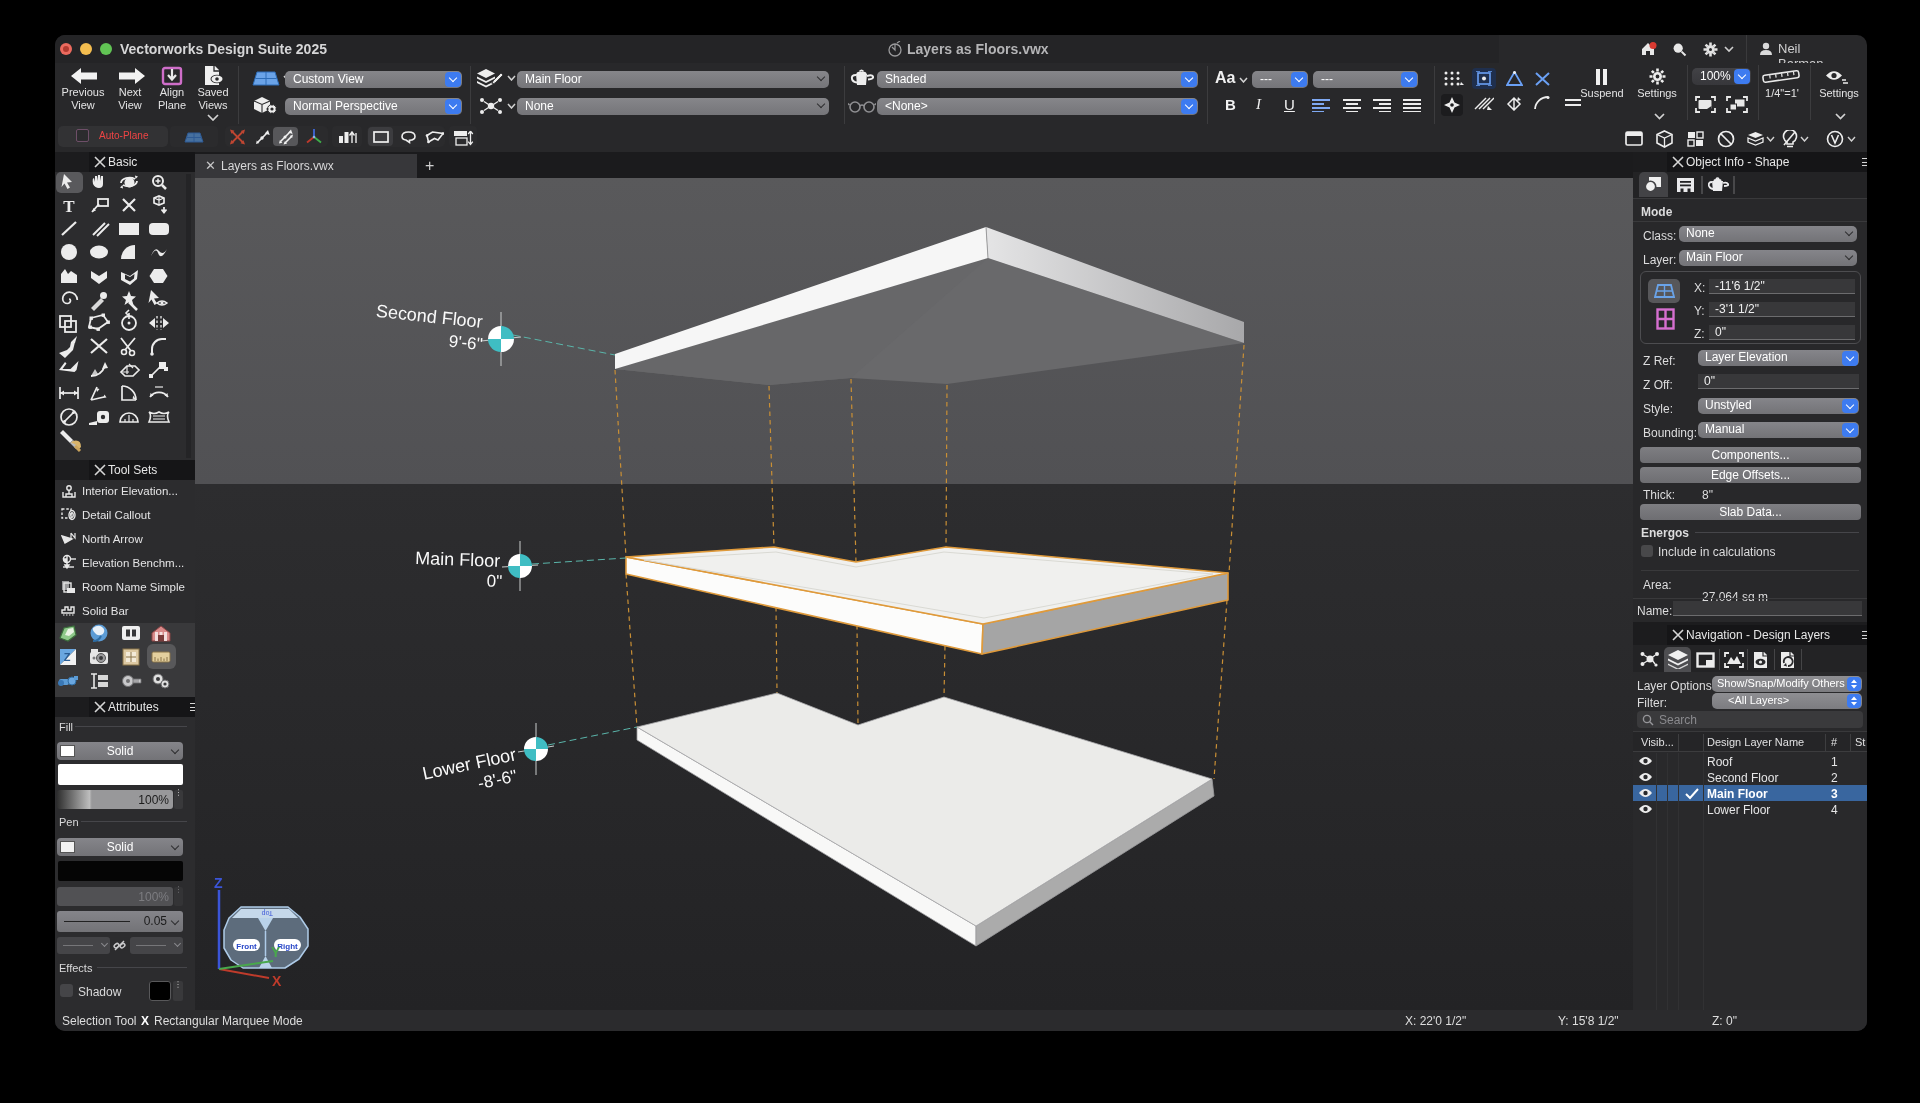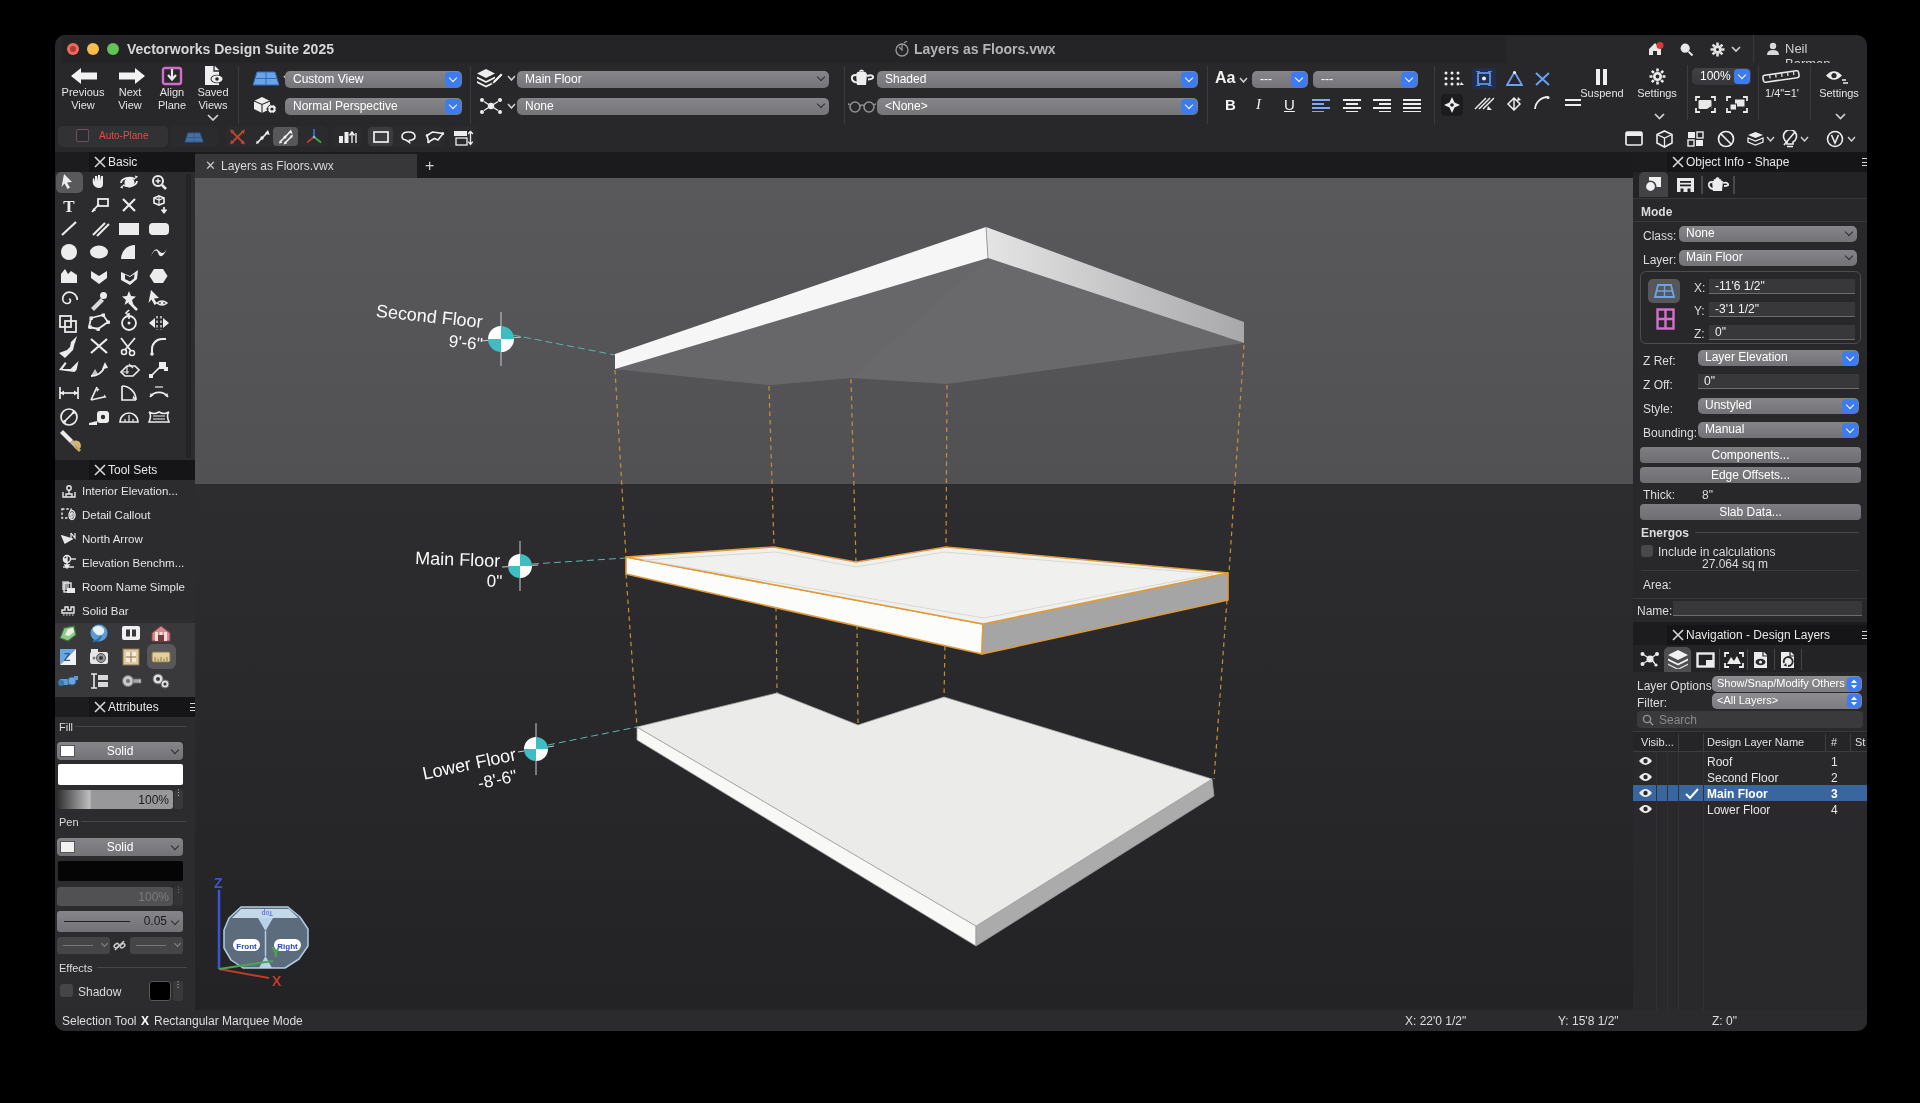--- a/index.html
+++ b/index.html
@@ -2,21 +2,21 @@
 <html><head>
 <meta charset="utf-8">
 <style>
   * { margin:0; padding:0; box-sizing:border-box; }
   html,body { width:1920px; height:1103px; background:#000; overflow:hidden;
     font-family:"Liberation Sans", sans-serif; }
   .abs { position:absolute; }
   #win { position:absolute; left:55px; top:35px; width:1812px; height:996px;
     background:#28282a; border-radius:10px; overflow:hidden; }
   
-  #titlebar { position:absolute; left:7px; top:0; width:1444px; height:28px; background:#242426; }
+  #titlebar { position:absolute; left:0; top:0; width:1444px; height:28px; background:#242426; }
   .tl { position:absolute; top:8px; width:12px; height:12px; border-radius:50%; }
   .ttext { position:absolute; top:6px; font-size:14px; font-weight:bold; color:#c9c9cb; }
   
   #toolbar { position:absolute; left:0; top:28px; width:1812px; height:64px; background:#28282a; }
   #modebar { position:absolute; left:0; top:92px; width:1812px; height:25px; background:#28282a; }
   .tbbtnlabel { position:absolute; color:#e3e3e4; font-size:11px; text-align:center; line-height:13px; }
   .dd { position:absolute; height:17px; background:linear-gradient(#86868a,#757579); border-radius:5px; color:#fff; font-size:12px; line-height:16px; padding-left:8px; }
   .bch { position:absolute; right:1px; top:1px; width:16px; height:15px; background:#3d7bf0; border-radius:4px; }
   .bch:after { content:""; position:absolute; left:4.5px; top:3px; width:5px; height:5px;
     border-right:1.8px solid #fff; border-bottom:1.8px solid #fff; transform:rotate(45deg); }
@@ -911,21 +911,21 @@
     <div class="rbtn" style="left:7px;top:295px;width:221px;">Edge Offsets...</div>
     <div class="rlabel" style="left:10px;top:316px;">Thick:</div>
     <div class="rlabel" style="left:69px;top:316px;">8"</div>
     <div class="rbtn" style="left:7px;top:332px;width:221px;">Slab Data...</div>
     <div class="rlabel" style="left:8px;top:354px;font-weight:bold;">Energos</div>
     <div class="abs" style="left:62px;top:360px;width:164px;height:1px;background:#46464a;"></div>
     <div class="chk" style="left:8px;top:373px;"></div>
     <div class="rlabel" style="left:25px;top:373px;">Include in calculations</div>
     <div class="abs" style="left:8px;top:398px;width:218px;height:1px;background:#39393b;"></div>
     <div class="rlabel" style="left:10px;top:406px;">Area:</div>
-    <div class="rlabel" style="left:69px;top:385px;">27.064 sq m</div>
+    <div class="rlabel" style="left:69px;top:418px;">27.064 sq m</div>
     <div class="abs" style="left:0;top:426px;width:234px;height:1px;background:#39393b;"></div>
     <div class="rlabel" style="left:4px;top:432px;">Name:</div>
     <div class="rfield" style="left:40px;top:429px;width:189px;"></div>
   </div>
 
   <div class="phead" style="left:1578px;top:590px;width:234px;">
     <svg class="px" viewBox="0 0 12 12">
         <path d="M1 1 L11 11 M11 1 L1 11" stroke="#d6d6d6" stroke-width="1.6"></path>
       </svg>
     <span class="pt">Navigation - Design Layers</span>
@@ -974,21 +974,21 @@
         <path d="M11 1 L11 5 L15 5" fill="none" stroke="#29292b" stroke-width="1.2"></path>
         <path d="M5 12 a4.5 4.5 0 1 1 4 3" fill="none" stroke="#29292b" stroke-width="1.8"></path>
         <path d="M8 15.5 l-3.5 -1 2.5 -2.5 z" fill="#29292b"></path>
       </svg>
     <div class="abs" style="left:168px;top:4px;width:1px;height:21px;background:#454547;"></div>
     <div class="rlabel" style="left:4px;top:34px;">Layer Options:</div>
     <div class="rdd" style="left:79px;top:31px;width:150px;font-size:11px;padding-left:5px;background:linear-gradient(#8e8e92,#7c7c80);">Show/Snap/Modify Others<span class="stepper"><svg width="14" height="14" viewBox="0 0 14 14">
             <path d="M7 2.5 L10 6 L4 6 Z M7 11.5 L10 8 L4 8 Z" fill="#fff"></path>
           </svg></span></div>
     <div class="rlabel" style="left:4px;top:51px;">Filter:</div>
-    <div class="rdd" style="left:79px;top:48px;width:150px;font-size:11px;padding-left:5px;background:linear-gradient(#8e8e92,#7c7c80);">&lt;All Layers&gt;<span class="stepper"><svg width="14" height="14" viewBox="0 0 14 14">
+    <div class="rdd" style="left:79px;top:48px;width:150px;font-size:11px;padding-left:16px;background:linear-gradient(#8e8e92,#7c7c80);">&lt;All Layers&gt;<span class="stepper"><svg width="14" height="14" viewBox="0 0 14 14">
             <path d="M7 2.5 L10 6 L4 6 Z M7 11.5 L10 8 L4 8 Z" fill="#fff"></path>
           </svg></span></div>
     <div class="abs" style="left:4px;top:66px;width:226px;height:17px;background:#3a3a3c;border-radius:4px;padding-left:8px;">
       <svg class="abs" style="left:5px;top:3px" width="12" height="12" viewBox="0 0 12 12">
           <circle cx="5" cy="5" r="3.6" fill="none" stroke="#96969a" stroke-width="1.4"></circle>
           <line x1="7.8" y1="7.8" x2="11" y2="11" stroke="#96969a" stroke-width="1.4"></line>
         </svg>
       <span class="abs" style="left:22px;top:2px;color:#8a8a8e;font-size:12px;">Search</span>
     </div>
     <div class="abs" style="left:0;top:86px;width:234px;height:21px;background:#252527;border-top:1px solid #39393b;border-bottom:1px solid #3c3c3e;color:#e0e0e1;font-size:11px;">

